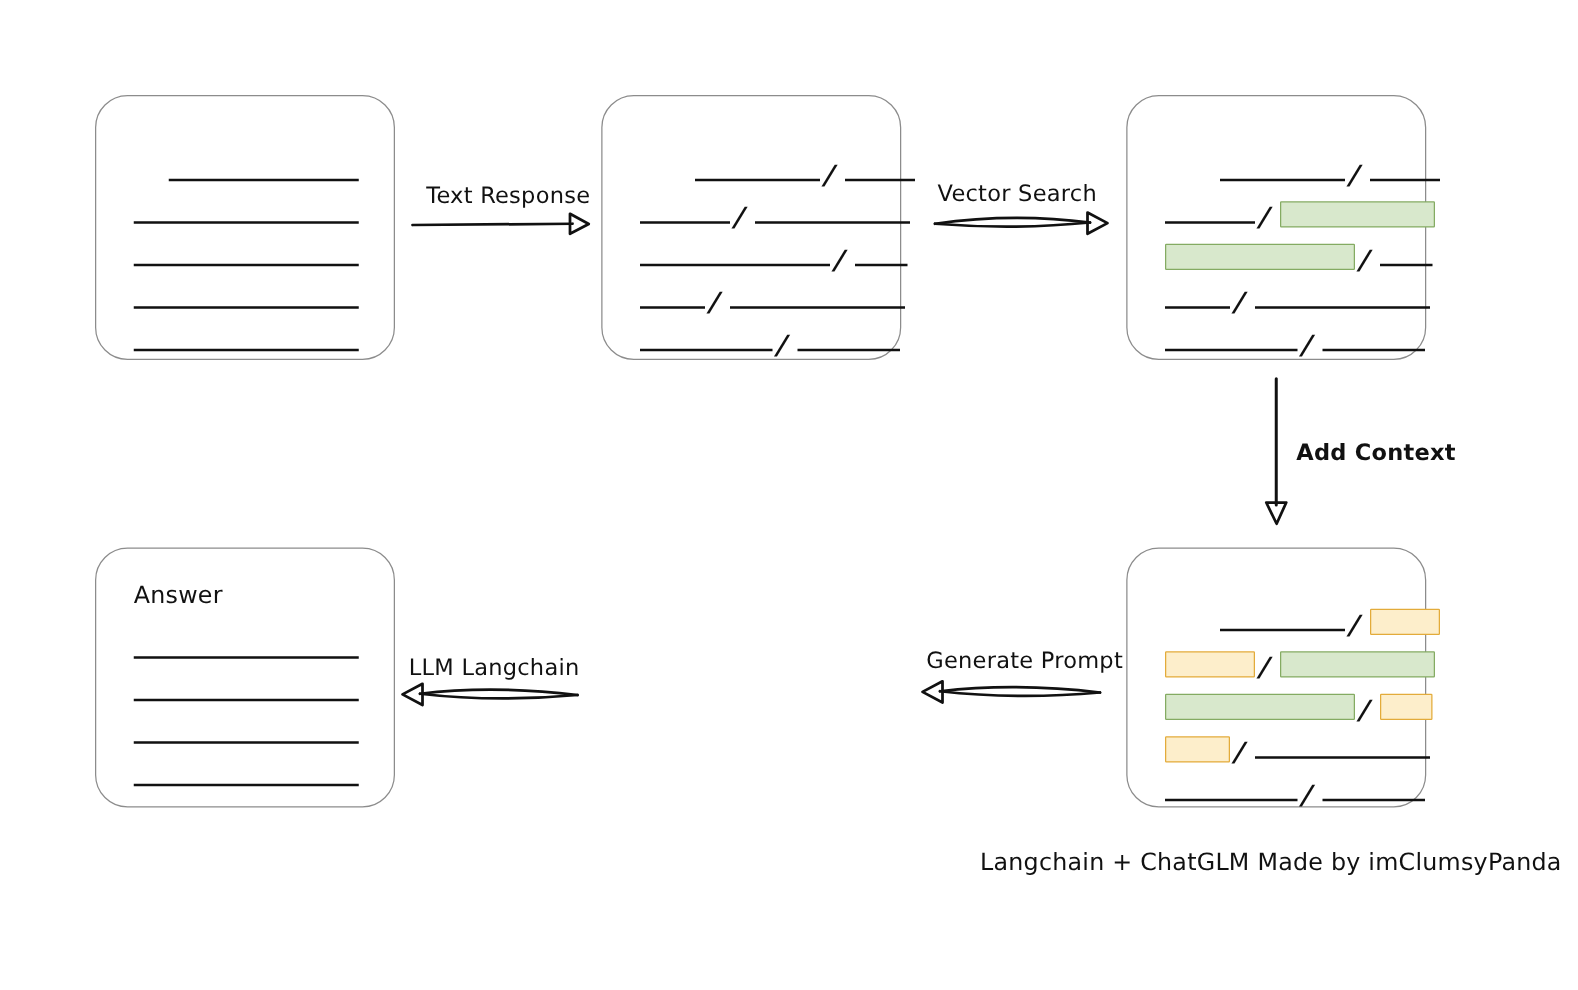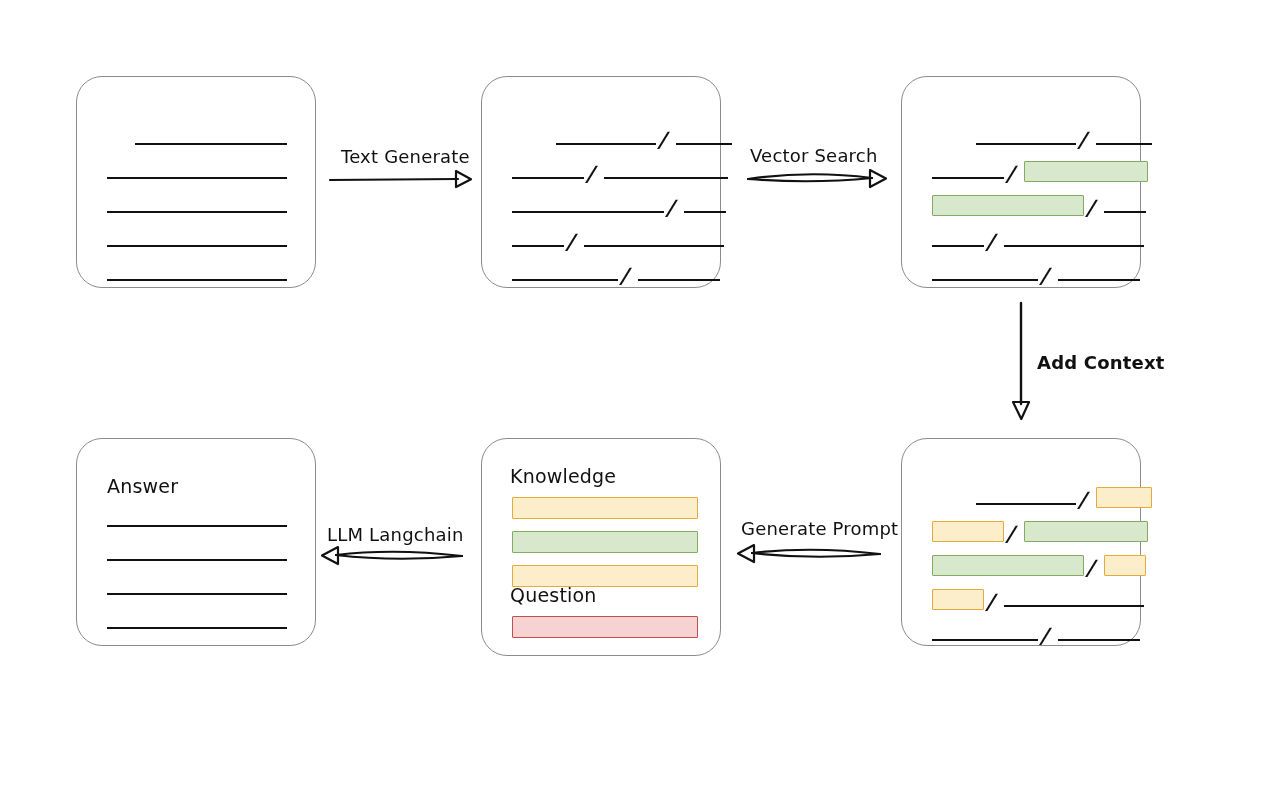--- a/index.html
+++ b/index.html
@@ -151,21 +151,21 @@
       <path d="M754,545 L738,553.5 L754,562 Z" fill="none" stroke="#111" stroke-width="2.2" stroke-linejoin="round"></path>
     </g>
 
     <g>
       <path d="M462,556 Q394,548 336,555" fill="none" stroke="#111" stroke-width="2.2" stroke-linecap="round"></path>
       <path d="M462,556 Q396,562 336,555" fill="none" stroke="#111" stroke-width="2.2" stroke-linecap="round"></path>
       <path d="M338,547 L322,555.5 L338,564 Z" fill="none" stroke="#111" stroke-width="2.2" stroke-linejoin="round"></path>
     </g>
   </svg>
 
-  <div class="edge-label" style="left:341px; top:146px;">Text Generate</div>
+  <div class="edge-label" style="left:341px; top:146px;">Text Response</div>
 
   <div class="edge-label" style="left:750px; top:145px;">Vector Search</div>
 
   <div class="edge-label" style="left:1037px; top:352px;font-weight:bold;">Add Context</div>
 
   <div class="edge-label" style="left:741px; top:518px;">Generate Prompt</div>
 
   <div class="edge-label" style="left:327px; top:524px;">LLM Langchain</div>
 
   <div class="doc-box" id="box-source" style="left:76px; top:76px; width:240px; height:212px;">
@@ -263,39 +263,32 @@
         <div class="slash" style="left: 86px;">/</div>
         <div class="seg" style="left: 102px; width: 140px;"></div>
       </div>
       <div class="row" style="top: 180px;">
         <div class="seg" style="left: 30px; width: 106px;"></div>
         <div class="slash" style="left: 140px;">/</div>
         <div class="seg" style="left: 156px; width: 82px;"></div>
       </div>
     </div>
 
-  <div class="doc-box" id="box-prompt" style="left:481px; top:438px; width:240px; height:218px;">
-    <div class="box-label" style="left:28px; top:26px;">Knowledge</div>
-    <div class="box-label" style="left:28px; top:145px;">Question</div>
-  <div class="bar yellow" style="left: 30px; top: 58px; width: 186px;"></div>
-      <div class="bar green" style="left: 30px; top: 92px; width: 186px;"></div>
-      <div class="bar yellow" style="left: 30px; top: 126px; width: 186px;"></div>
-      <div class="bar red" style="left: 30px; top: 177px; width: 186px;"></div>
-    </div>
 
   <div class="doc-box" id="box-answer" style="left:76px; top:438px; width:240px; height:208px;">
-    <div class="box-label" style="left:30px; top:36px;">Answer</div>
+    <div class="box-label" style="left:30px; top:26px;">Answer</div>
   <div class="row" style="top: 66px;">
         <div class="seg" style="left: 30px; width: 180px;"></div>
       </div>
       <div class="row" style="top: 100px;">
         <div class="seg" style="left: 30px; width: 180px;"></div>
       </div>
       <div class="row" style="top: 134px;">
         <div class="seg" style="left: 30px; width: 180px;"></div>
       </div>
       <div class="row" style="top: 168px;">
         <div class="seg" style="left: 30px; width: 180px;"></div>
       </div>
     </div>
 
+  <div class="footer" style="left:784px; top:679px;">Langchain + ChatGLM Made by imClumsyPanda</div>
 
 </div>
 
 </body></html>

